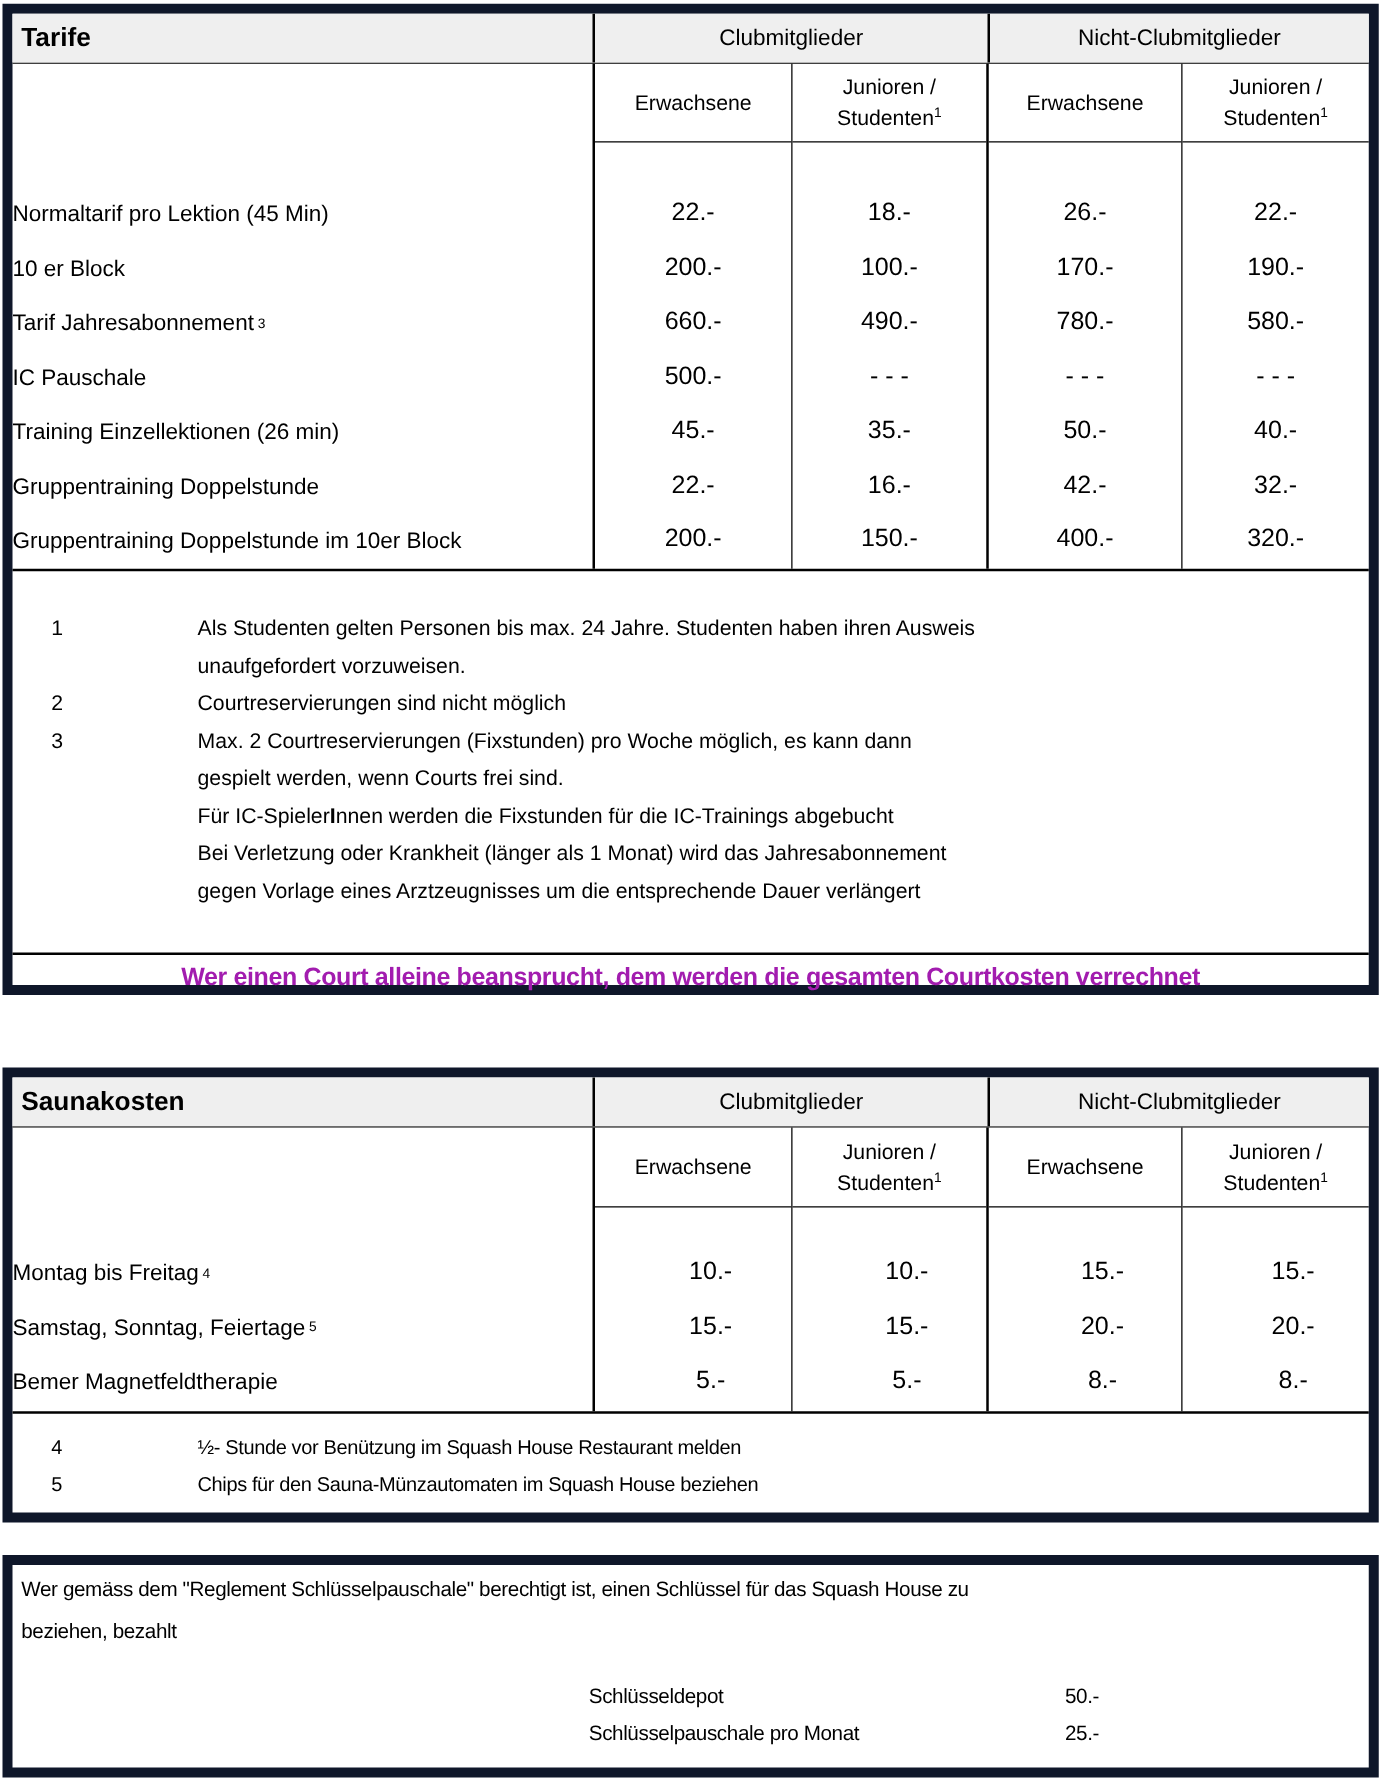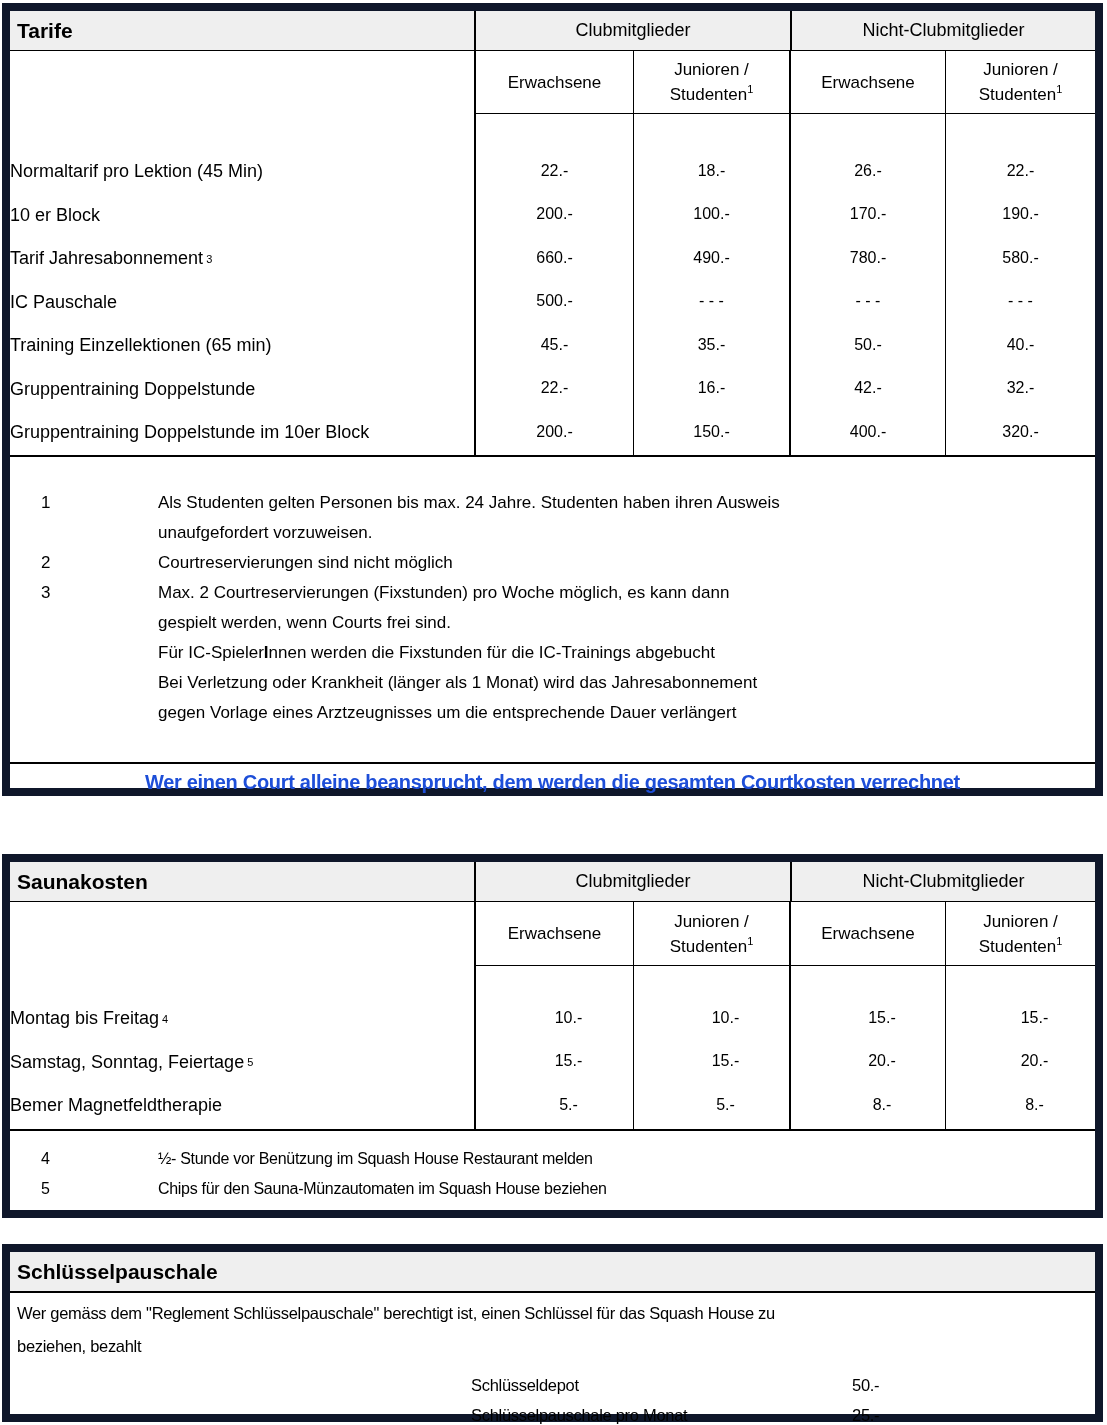--- a/index.html
+++ b/index.html
@@ -45,21 +45,21 @@
   .gv.cd { flex: 1; }
   .gvh {
     border-bottom: 1px solid #000;
     display: flex; flex-direction: column; align-items: center; justify-content: center;
     font-size: 17px; text-align: center; line-height: 25px;
   }
   .gvh.s1 { height: 63px; }
   .gvh.s2 { height: 64px; }
   .gvb1 { padding-top: 35px; }
   .gvb2 { padding-top: 30px; padding-left: 28px; }
-  .vrow { height: 43.5px; display: flex; align-items: center; justify-content: center; font-size: 16px; }
+  .vrow { height: 43.5px; display: flex; align-items: center; justify-content: center; font-size: 20px; }
   sup.fn { font-size: 11px; vertical-align: super; line-height: 0; }
   .lrow sup.fn { margin-left: 3px; }
   
   .fns { border-top: 2px solid #000; }
   .fns.f1 { height: 307px; padding-top: 31px; }
   .fns.f2 { height: 93px; padding-top: 13px; }
   .fnrow { display: flex; }
   .fnn { width: 148px; padding-left: 31px; font-size: 17px; line-height: 30px; }
   .fnt { font-size: 17px; line-height: 30px; }
   .cond { font-size: 16px; letter-spacing: -0.3px; }
@@ -72,21 +72,21 @@
   }
   
   .hdr3 {
     height: 41px; background: #efefef; border-bottom: 2px solid #000;
     display: flex; align-items: center; padding-left: 7px;
     font-weight: bold; font-size: 21px;
   }
   .body3 { position: relative; height: 131px; font-size: 16.5px; letter-spacing: -0.3px; }
   .b3p { padding-left: 7px; line-height: 33px; }
   .b3p.first { padding-top: 4px; }
-  .kitems { margin-top: 7px; text-align: right; }
+  .kitems { margin-top: 20px; text-align: right; }
   .krow { position: relative; height: 30px; }
   .klabel { position: absolute; left: 461px; top: 0; line-height: 30px; }
   .kvalue { position: absolute; left: 842px; top: 0; line-height: 30px; }
 </style>
 </head>
 <body>
 
 <div class="tbl" style="top:3px; height:793px;">
   <div class="hdr">
     <div class="h-title" style="background: rgb(239, 239, 239);">Tarife</div>
@@ -107,21 +107,21 @@
         </div>
       <div class="lrow">
           <span>Tarif Jahresabonnement</span>
           <sup class="fn">3</sup>
         </div>
       <div class="lrow">
           <span>IC Pauschale</span>
           <sup class="fn"></sup>
         </div>
       <div class="lrow">
-          <span>Training Einzellektionen (65 min)</span>
+          <span>Training Einzellektionen (26 min)</span>
           <sup class="fn"></sup>
         </div>
       <div class="lrow">
           <span>Gruppentraining Doppelstunde</span>
           <sup class="fn"></sup>
         </div>
       <div class="lrow">
           <span>Gruppentraining Doppelstunde im 10er Block</span>
           <sup class="fn"></sup>
         </div>
@@ -210,21 +210,21 @@
         <div>Max. 2 Courtreservierungen (Fixstunden) pro Woche möglich, es kann dann</div>
         <div>gespielt werden, wenn Courts frei sind.</div>
         <div><span>Für IC-Spieler</span><span style="font-weight:bold">I</span><span>nnen werden die Fixstunden für die IC-Trainings abgebucht</span></div>
         <div>Bei Verletzung oder Krankheit (länger als 1 Monat) wird das Jahresabonnement</div>
         <div>gegen Vorlage eines Arztzeugnisses um die entsprechende Dauer verlängert</div>
       </div>
     </div>
   </div>
 
   <div class="warn">
-    <span id="warn-text" style="color: #1d4ed8;">Wer einen Court alleine beansprucht, dem werden die gesamten Courtkosten verrechnet</span>
+    <span id="warn-text" style="color: #a21caf;">Wer einen Court alleine beansprucht, dem werden die gesamten Courtkosten verrechnet</span>
   </div>
 </div>
 
 <div class="tbl" style="top:854px; height:364px;">
   <div class="hdr">
     <div class="h-title" style="background: rgb(239, 239, 239);">Saunakosten</div>
     <div class="h-group g1" style="background: rgb(239, 239, 239);">Clubmitglieder</div>
     <div class="h-group g2" style="background: rgb(239, 239, 239);">Nicht-Clubmitglieder</div>
   </div>
 
@@ -302,21 +302,20 @@
     <div class="fnrow">
       <div class="fnn cond">5</div>
       <div class="fnt cond">
         <div>Chips für den Sauna-Münzautomaten im Squash House beziehen</div>
       </div>
     </div>
   </div>
 </div>
 
 <div class="tbl" style="top:1244px; height:178px;">
-  <div class="hdr3" style="background: rgb(239, 239, 239);">Schlüsselpauschale</div>
   <div class="body3">
     <div class="b3p first">Wer gemäss dem "Reglement Schlüsselpauschale" berechtigt ist, einen Schlüssel für das Squash House zu</div>
     <div class="b3p">beziehen, bezahlt</div>
     <div class="kitems">
       <div class="krow">
         <span class="klabel">Schlüsseldepot</span>
         <span class="kvalue">50.-</span>
       </div>
       <div class="krow">
         <span class="klabel">Schlüsselpauschale pro Monat</span>

